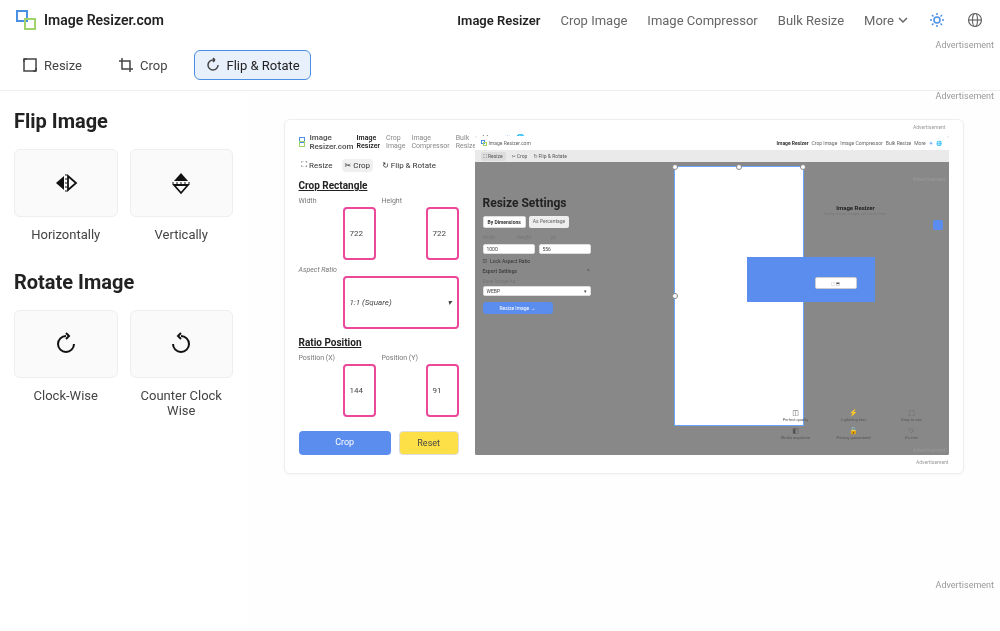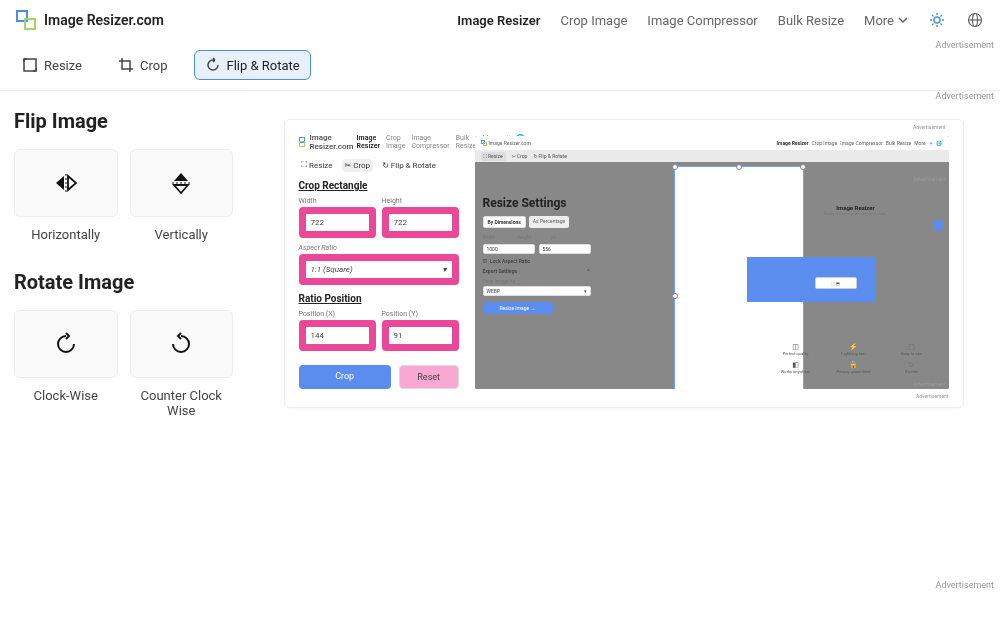--- a/index.html
+++ b/index.html
@@ -42,25 +42,25 @@
 .mini-logo .mlb .b{ position:absolute; width:6px; height:6px; border:1px solid #a0d468; bottom:0; right:0;}
 .mini-nav { display:flex; gap:6px; font-size:7px; color:#888;}
 .mini-nav .on{ color:#222; font-weight:600;}
 .mini-tools { display:flex; gap:6px; font-size:8px; margin:6px 0 4px 0; align-items:center;}
 .mini-tools .pill { background:#f0f0f0; border-radius:4px; padding:2px 6px;}
 .mini-tools .item { display:flex; align-items:center; gap:2px; padding:2px 3px;}
 .sect-h { font-size: 10px; font-weight:700; color:#222; margin: 8px 0 6px 0; text-decoration: underline;}
 .field-row { display:flex; gap:6px;}
 .field { flex:1; }
 .field label { font-size:7px; color:#777; display:block; margin-bottom:2px;}
-.field .inp { border:7px solid #ec4899; border-radius:4px; font-size:8px; padding:4px 5px; color:#444; background:#fff;}
+.field .inp { border:2px solid #ec4899; border-radius:4px; font-size:8px; padding:20px 5px; color:#444; background:#fff;margin-left:44px;}
 .select-inp { display:flex; justify-content:space-between; align-items:center;}
 .btn-row { display:flex; gap:8px; margin-top: 14px;}
 .btn-primary { background:#5b8def; color:#fff; font-size:9px; padding:6px 0; border-radius:4px; text-align:center; flex:1.6; cursor:pointer;}
-.btn-secondary { background:#f9a8d4; border:1px solid #ddd; color:#444; font-size:9px; padding:6px 0; border-radius:4px; text-align:center; flex:1; cursor:pointer;}
+.btn-secondary { background:#fde047; border:1px solid #ddd; color:#444; font-size:9px; padding:6px 0; border-radius:4px; text-align:center; flex:1; cursor:pointer;}
 
 .preview-right { flex:1; display:flex; flex-direction:column; position:relative;}
 .embed { flex:1; background:#888; border-radius:2px; position:relative; overflow:hidden; margin-top:4px;}
 .embed-header{ background:#fff; height:14px; display:flex; align-items:center; justify-content:space-between; padding:0 6px; font-size:5px; color:#666;}
 .embed-tools{ background:#eaeaea; height:12px; display:flex; align-items:center; gap:6px; padding:0 6px; font-size:5px; color:#555;}
 .embed-body{ position:absolute; top:26px; left:0; right:0; bottom:0; background:#888;}
 .crop-sel{ position:absolute; left:42%; top:4px; width:130px; height:260px; background:#fff; border:1px solid #6aa6ff;}
 .handle{ position:absolute; width:6px; height:6px; background:#fff; border:1px solid #888; border-radius:50%;}
 .blue-block{ position:absolute; right:-72px; top:90px; width:128px; height:45px; background:#5b8def;}
 .small-pop{ position:absolute; right:-54px; top:110px; width:42px; height:12px; background:#fff; border:1px solid #ccc; border-radius:2px; font-size:4px; display:flex; align-items:center; justify-content:center; color:#555;}

